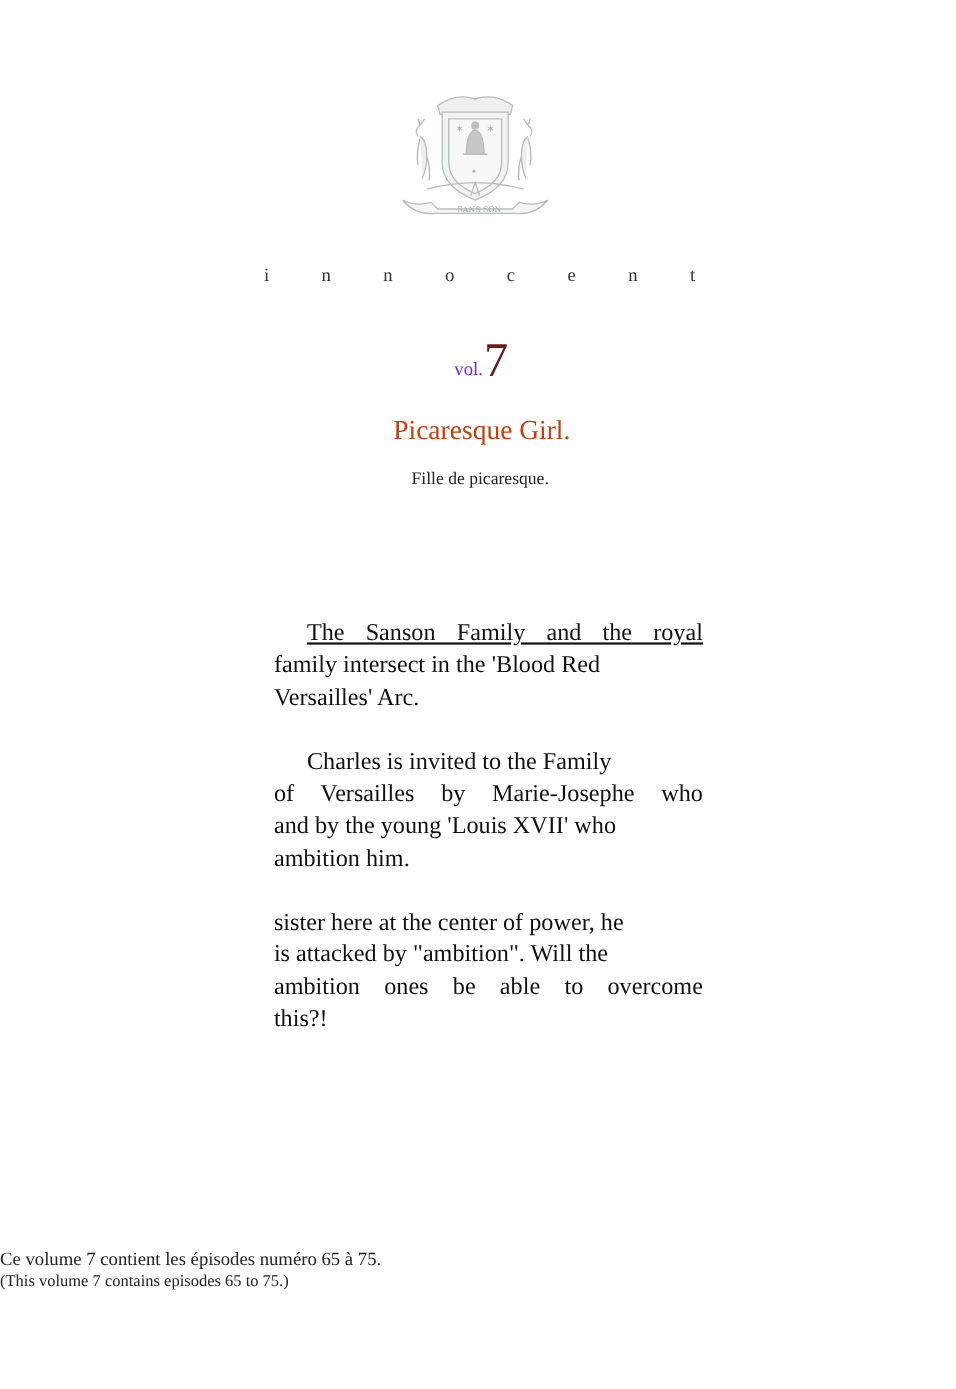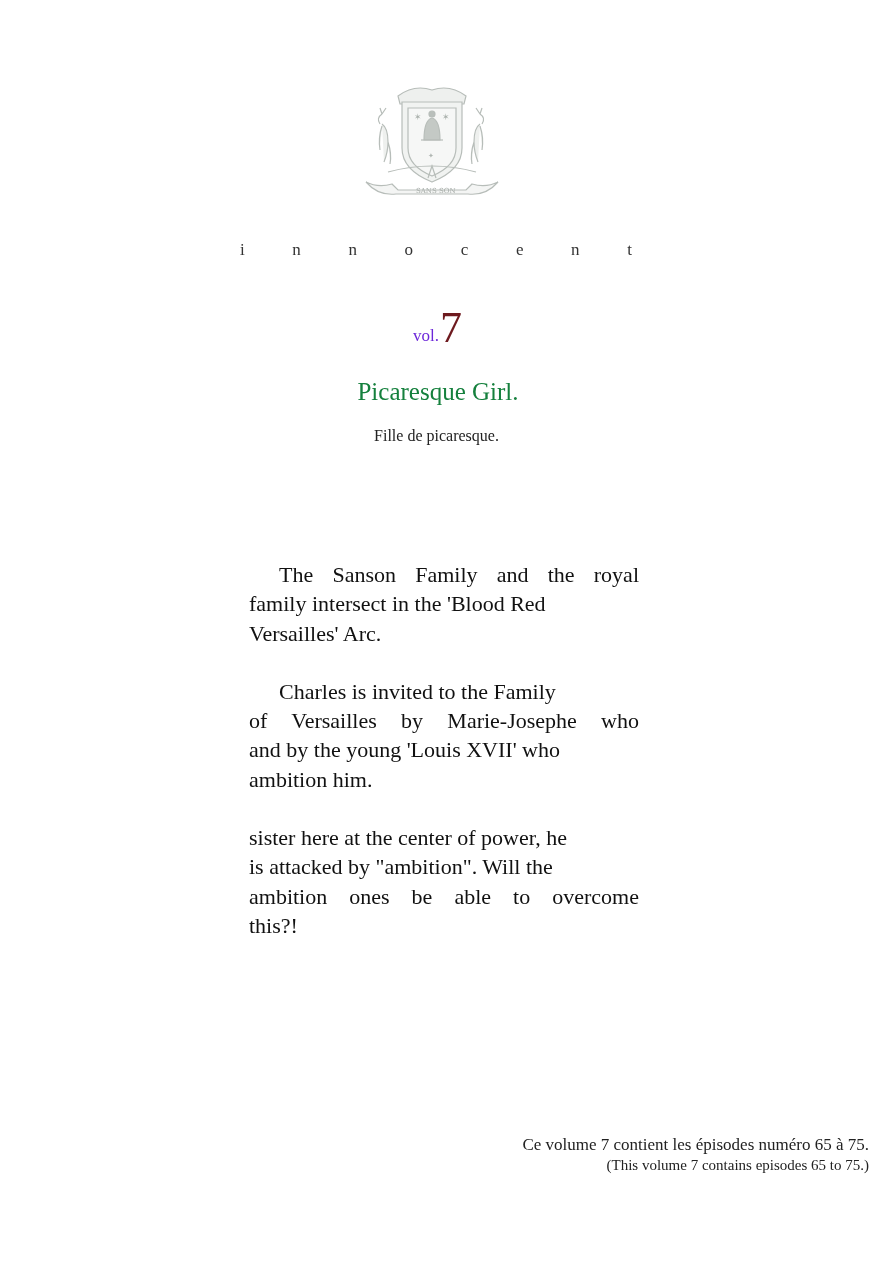--- a/index.html
+++ b/index.html
@@ -27,41 +27,41 @@
     }
     .vol-label { font-size: 17px; color: #6d28d9; }
     .vol-num {
       font-size: 44px; color: #6e1a1f;
       font-weight: normal; letter-spacing: 0;
       vertical-align: -1px;
       margin-left: 1px;
     }
     .title {
       position: absolute; left: 0; right: 0; top: 378px;
-      text-align: center; font-size: 25px; color: #15803d;
+      text-align: center; font-size: 25px; color: #c2410c;
       padding-left: 7px;
     }
     .subtitle {
       position: absolute; left: 0; right: 0; top: 427px;
       text-align: center; font-size: 16px; color: #222;
       padding-left: 4px;
     }
     .synopsis {
       position: absolute; left: 249px; top: 560px; width: 390px;
       font-size: 22px; line-height: 29.3px; color: #111;
     }
     .synopsis p {
       margin: 0 0 29px 0;
       text-align: justify;
       text-indent: 30px;
     }
     .synopsis p .line { display: block; }
     .footer {
       position: absolute; left: 0; right: 0; top: 1135px;
-      text-align: right; color: #222;
+      text-align: left; color: #222;
     }
     .footer-fr { font-size: 17px; padding-left: 0; margin-left: 0; }
     .footer-en { font-size: 15px; margin-top: 2px; padding-left: 0px; }
   </style>
 </head>
 <body>
 
 <div class="crest">
   <svg width="148" height="128" viewBox="0 0 148 128" fill="none" stroke="#b7bdb9" stroke-width="1.2">
 
@@ -106,21 +106,21 @@
 
 <div class="vol">
   <span class="vol-label">vol.</span><span class="vol-num">7</span>
 </div>
 
 <div class="title">Picaresque Girl.</div>
 <div class="subtitle">Fille de picaresque.</div>
 
 <div class="synopsis">
   <p>
-    <span class="line" style="text-align-last: justify;">The Sanson Family and the royal</span>
+    <span class="line" style="text-align-last: justify; text-decoration: underline;">The Sanson Family and the royal</span>
     <span class="line" style="text-indent:0">family intersect in the 'Blood Red</span>
     <span class="line" style="text-indent:0">Versailles' Arc.</span>
   </p>
   <p>
     <span class="line">Charles is invited to the Family</span>
     <span class="line" style="text-indent:0; text-align-last: justify;">of Versailles by Marie-Josephe who</span>
     <span class="line" style="text-indent:0">and by the young 'Louis XVII' who</span>
     <span class="line" style="text-indent:0">ambition him.</span>
   </p>
   <p>

